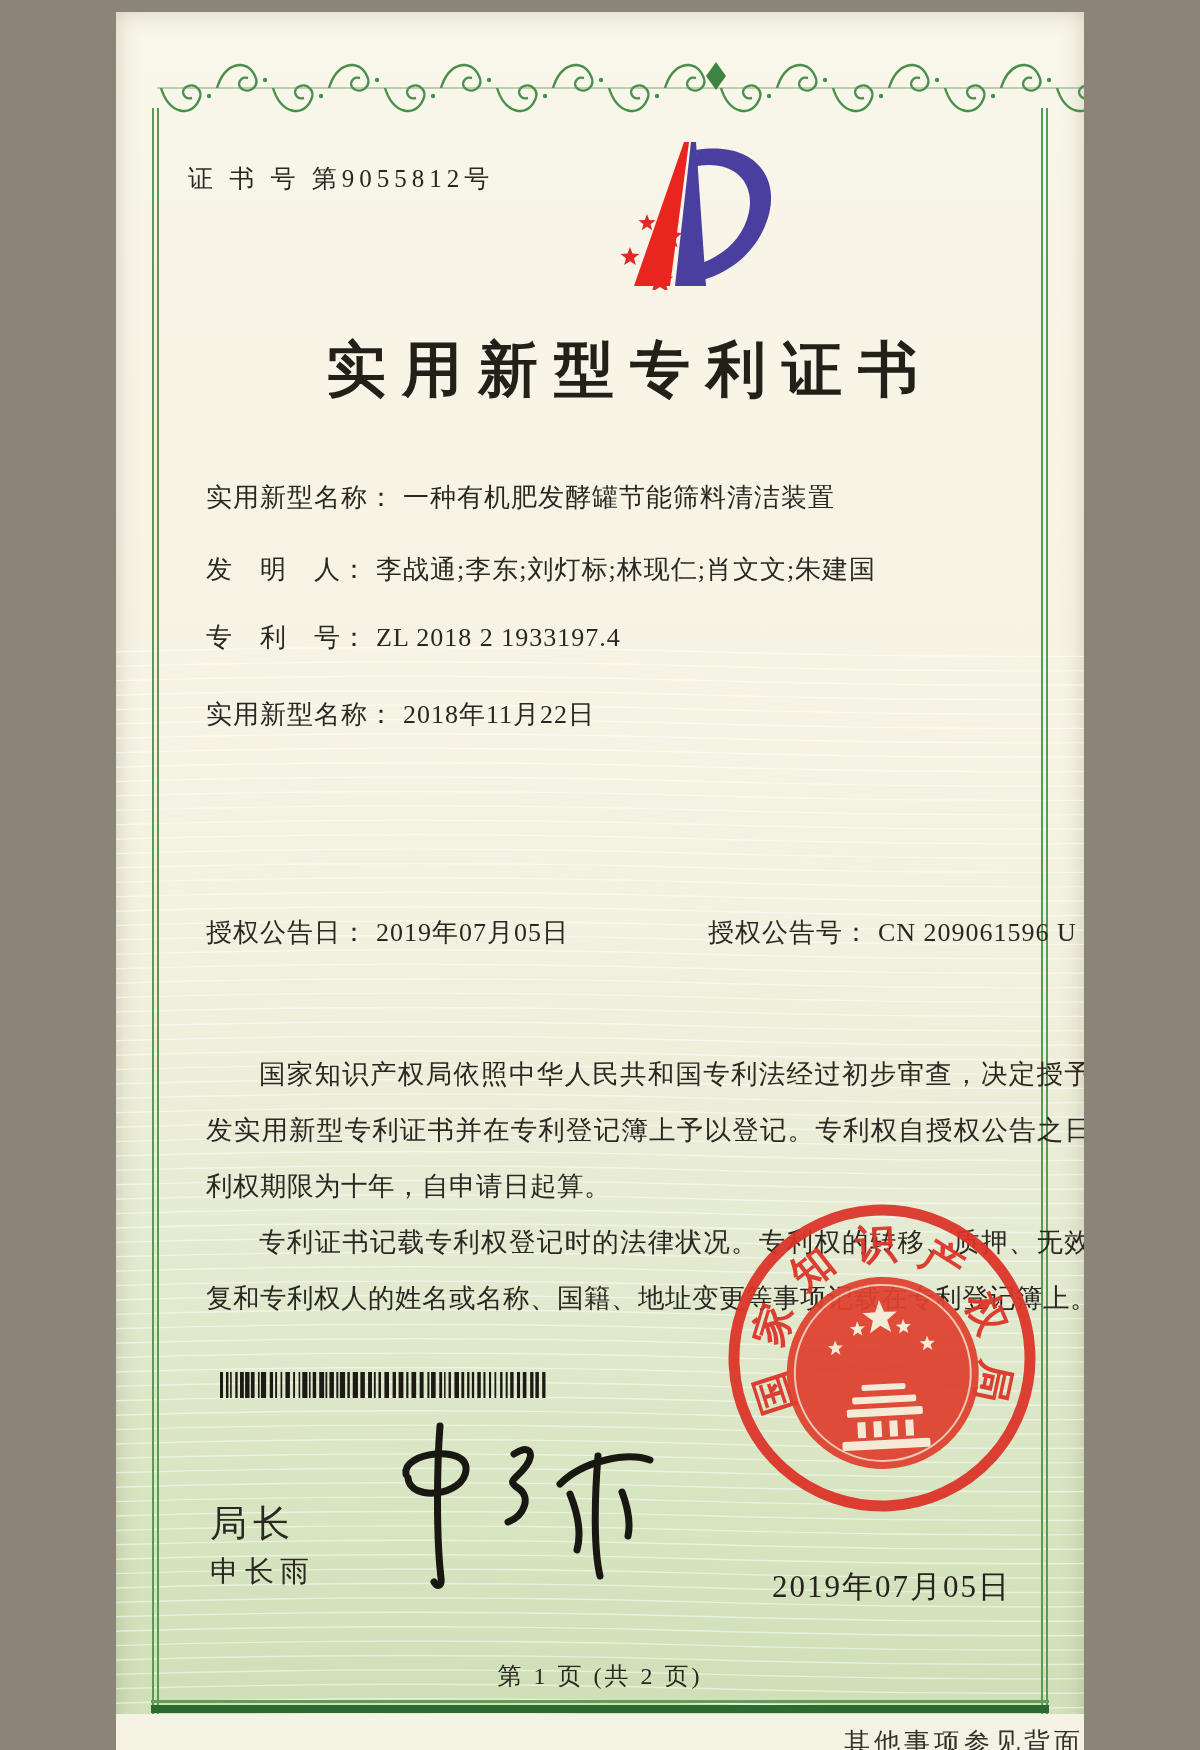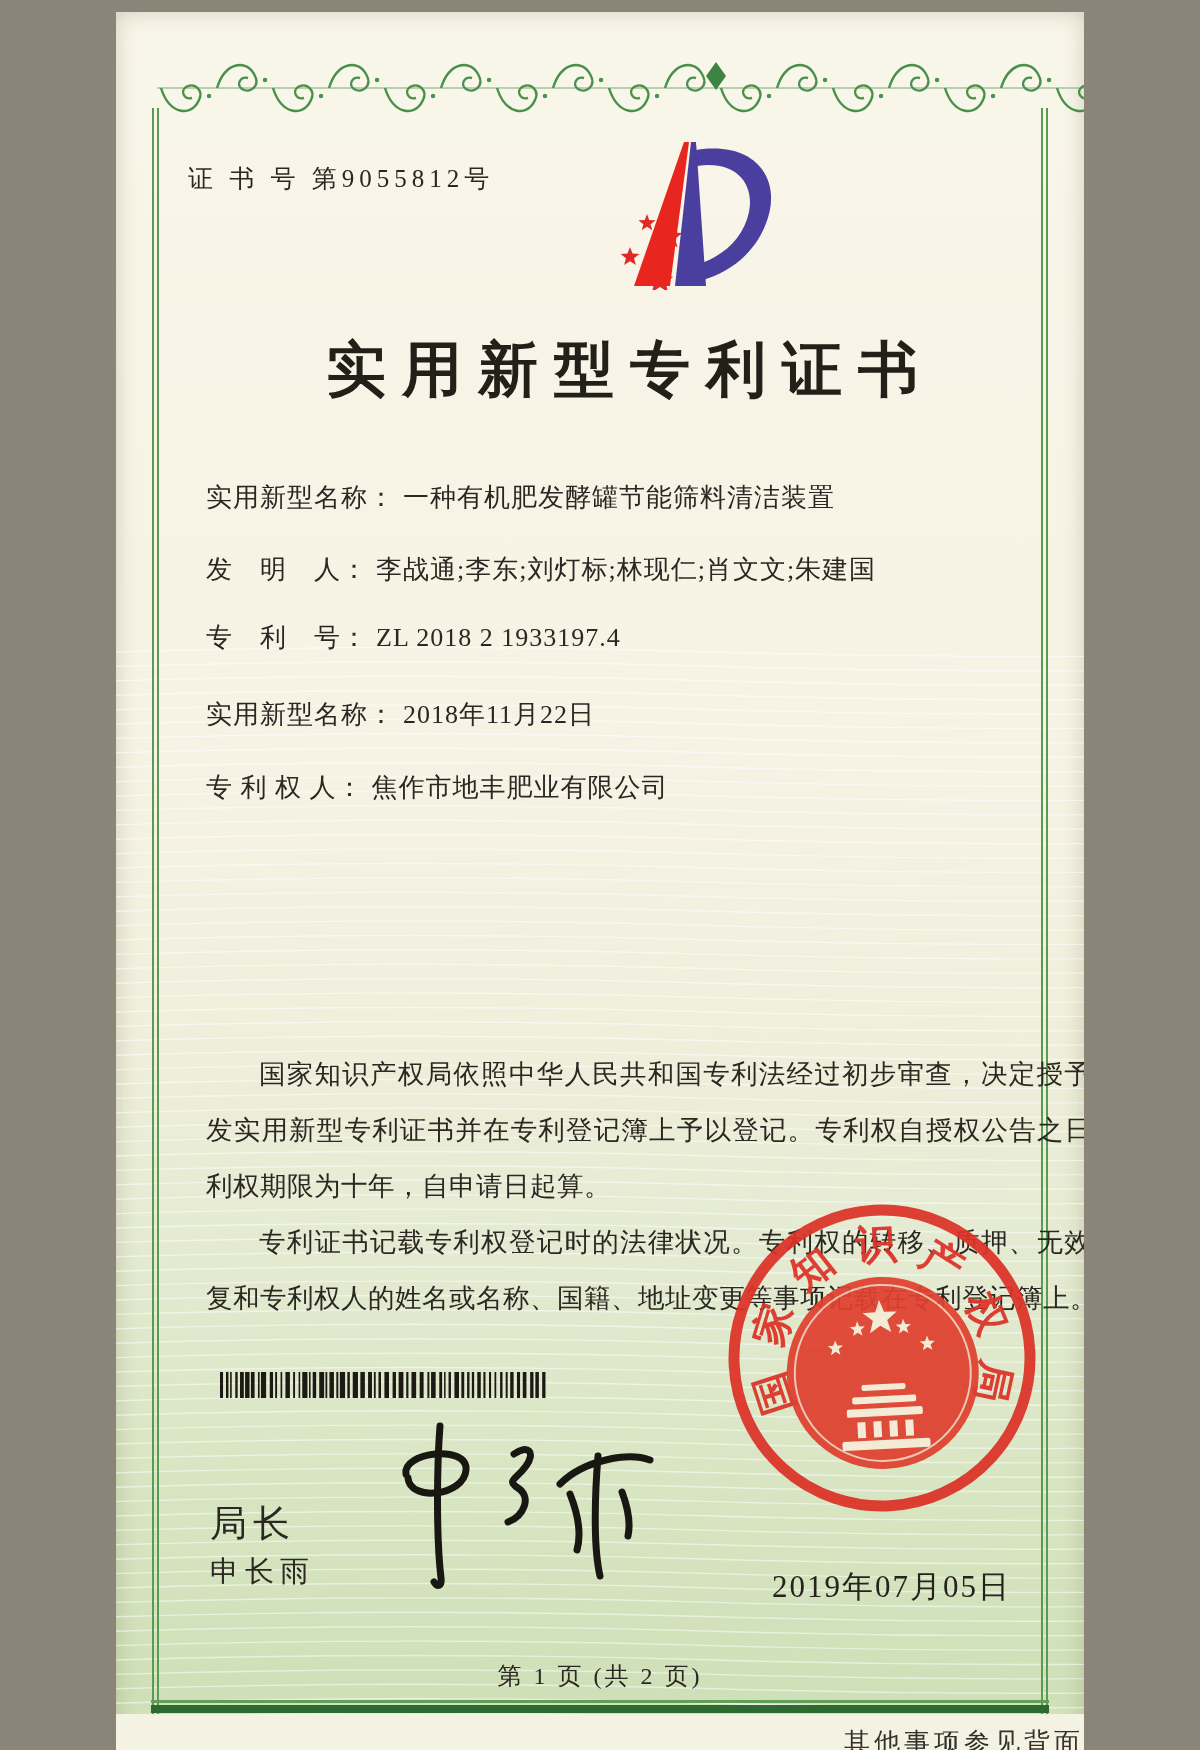--- a/index.html
+++ b/index.html
@@ -430,22 +430,22 @@
   </div>
   <div class="field-row" style="top:540px">
     <span>发　明　人：</span><span class="fvalue">李战通;李东;刘灯标;林现仁;肖文文;朱建国</span>
   </div>
   <div class="field-row" style="top:608px">
     <span>专　利　号：</span><span class="fvalue">ZL 2018 2 1933197.4</span>
   </div>
   <div class="field-row" style="top:685px">
     <span>实用新型名称：</span><span class="fvalue">2018年11月22日</span>
   </div>
-  <div class="field-row" style="top:758px">
-    <span>专 利 权 人：</span><span class="fvalue">焦作市地丰肥业有限公司</span>
+  <div class="field-row" style="top:903px;right:90px">
+    <span>授权公告日：</span><span class="fvalue">2019年07月05日</span><span class="grant-no"><span>授权公告号：</span><span class="fvalue">CN 209061596 U</span></span>
   </div>
 
   <div class="law">
     <p>国家知识产权局依照中华人民共和国专利法经过初步审查，决定授予专利权，颁发实用新型专利证书并在专利登记簿上予以登记。专利权自授权公告之日起生效。专利权期限为十年，自申请日起算。</p>
     <p>专利证书记载专利权登记时的法律状况。专利权的转移、质押、无效、终止、恢复和专利权人的姓名或名称、国籍、地址变更等事项记载在专利登记簿上。</p>
   </div>
 
   <svg class="barcode" id="barcode">
       <rect x="0" y="0" width="3.046095848803453" height="26" fill="#1d1a15"></rect>
       <rect x="5.989619495109478" y="0" width="2.457327843158193" height="26" fill="#1d1a15"></rect>

